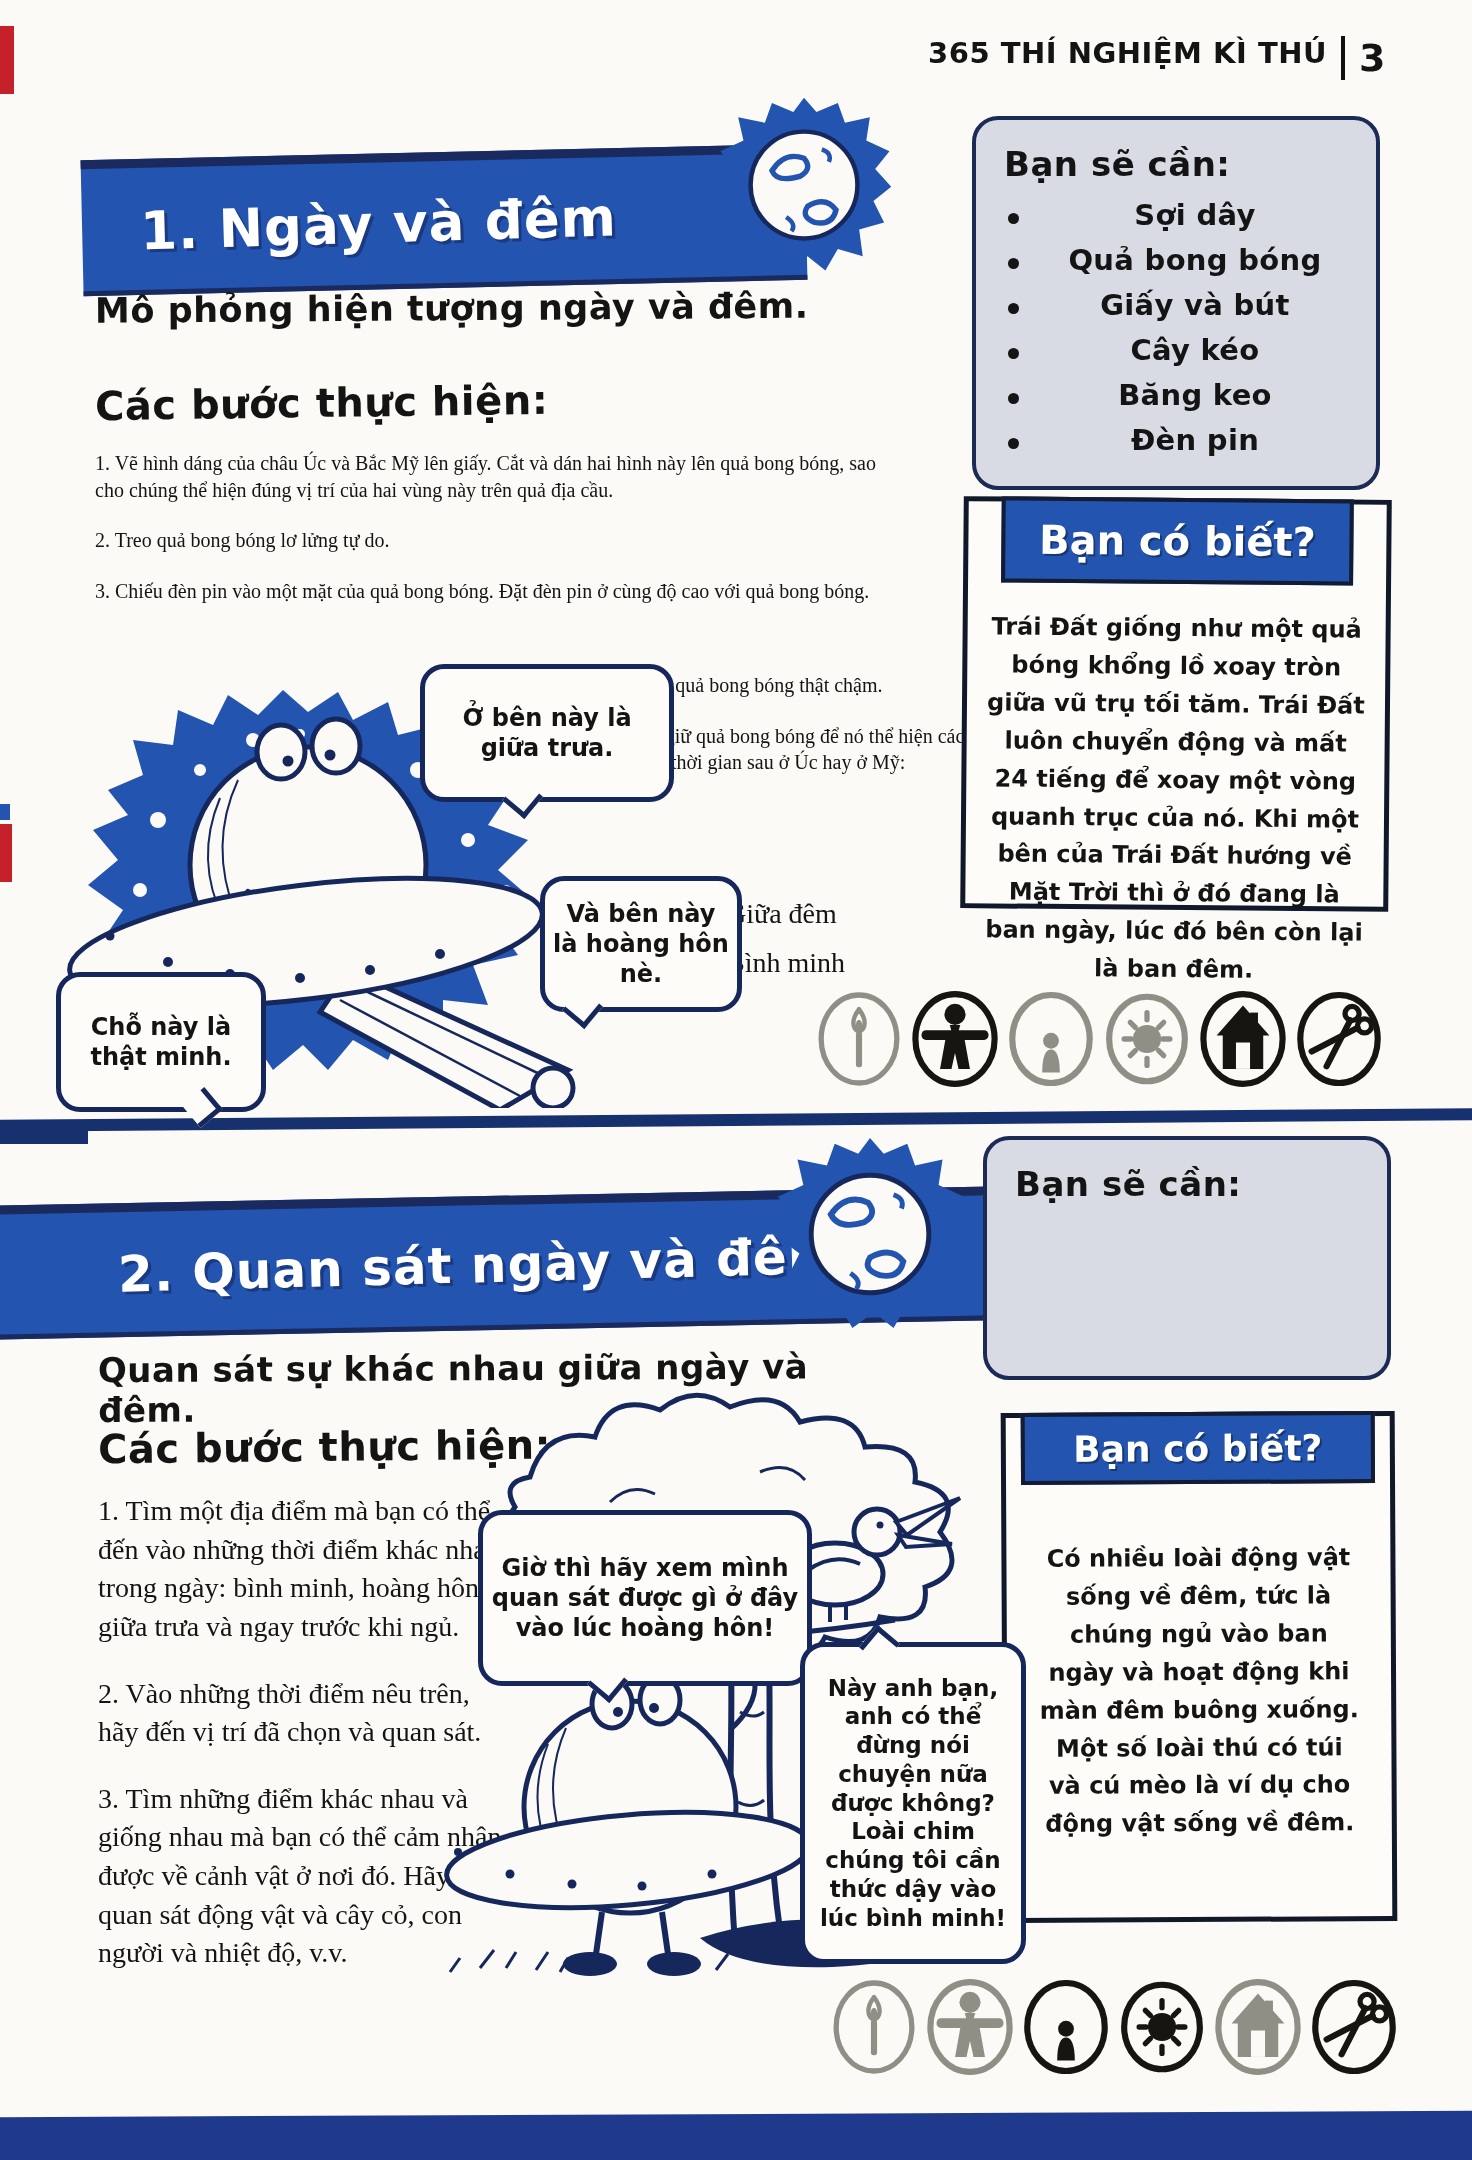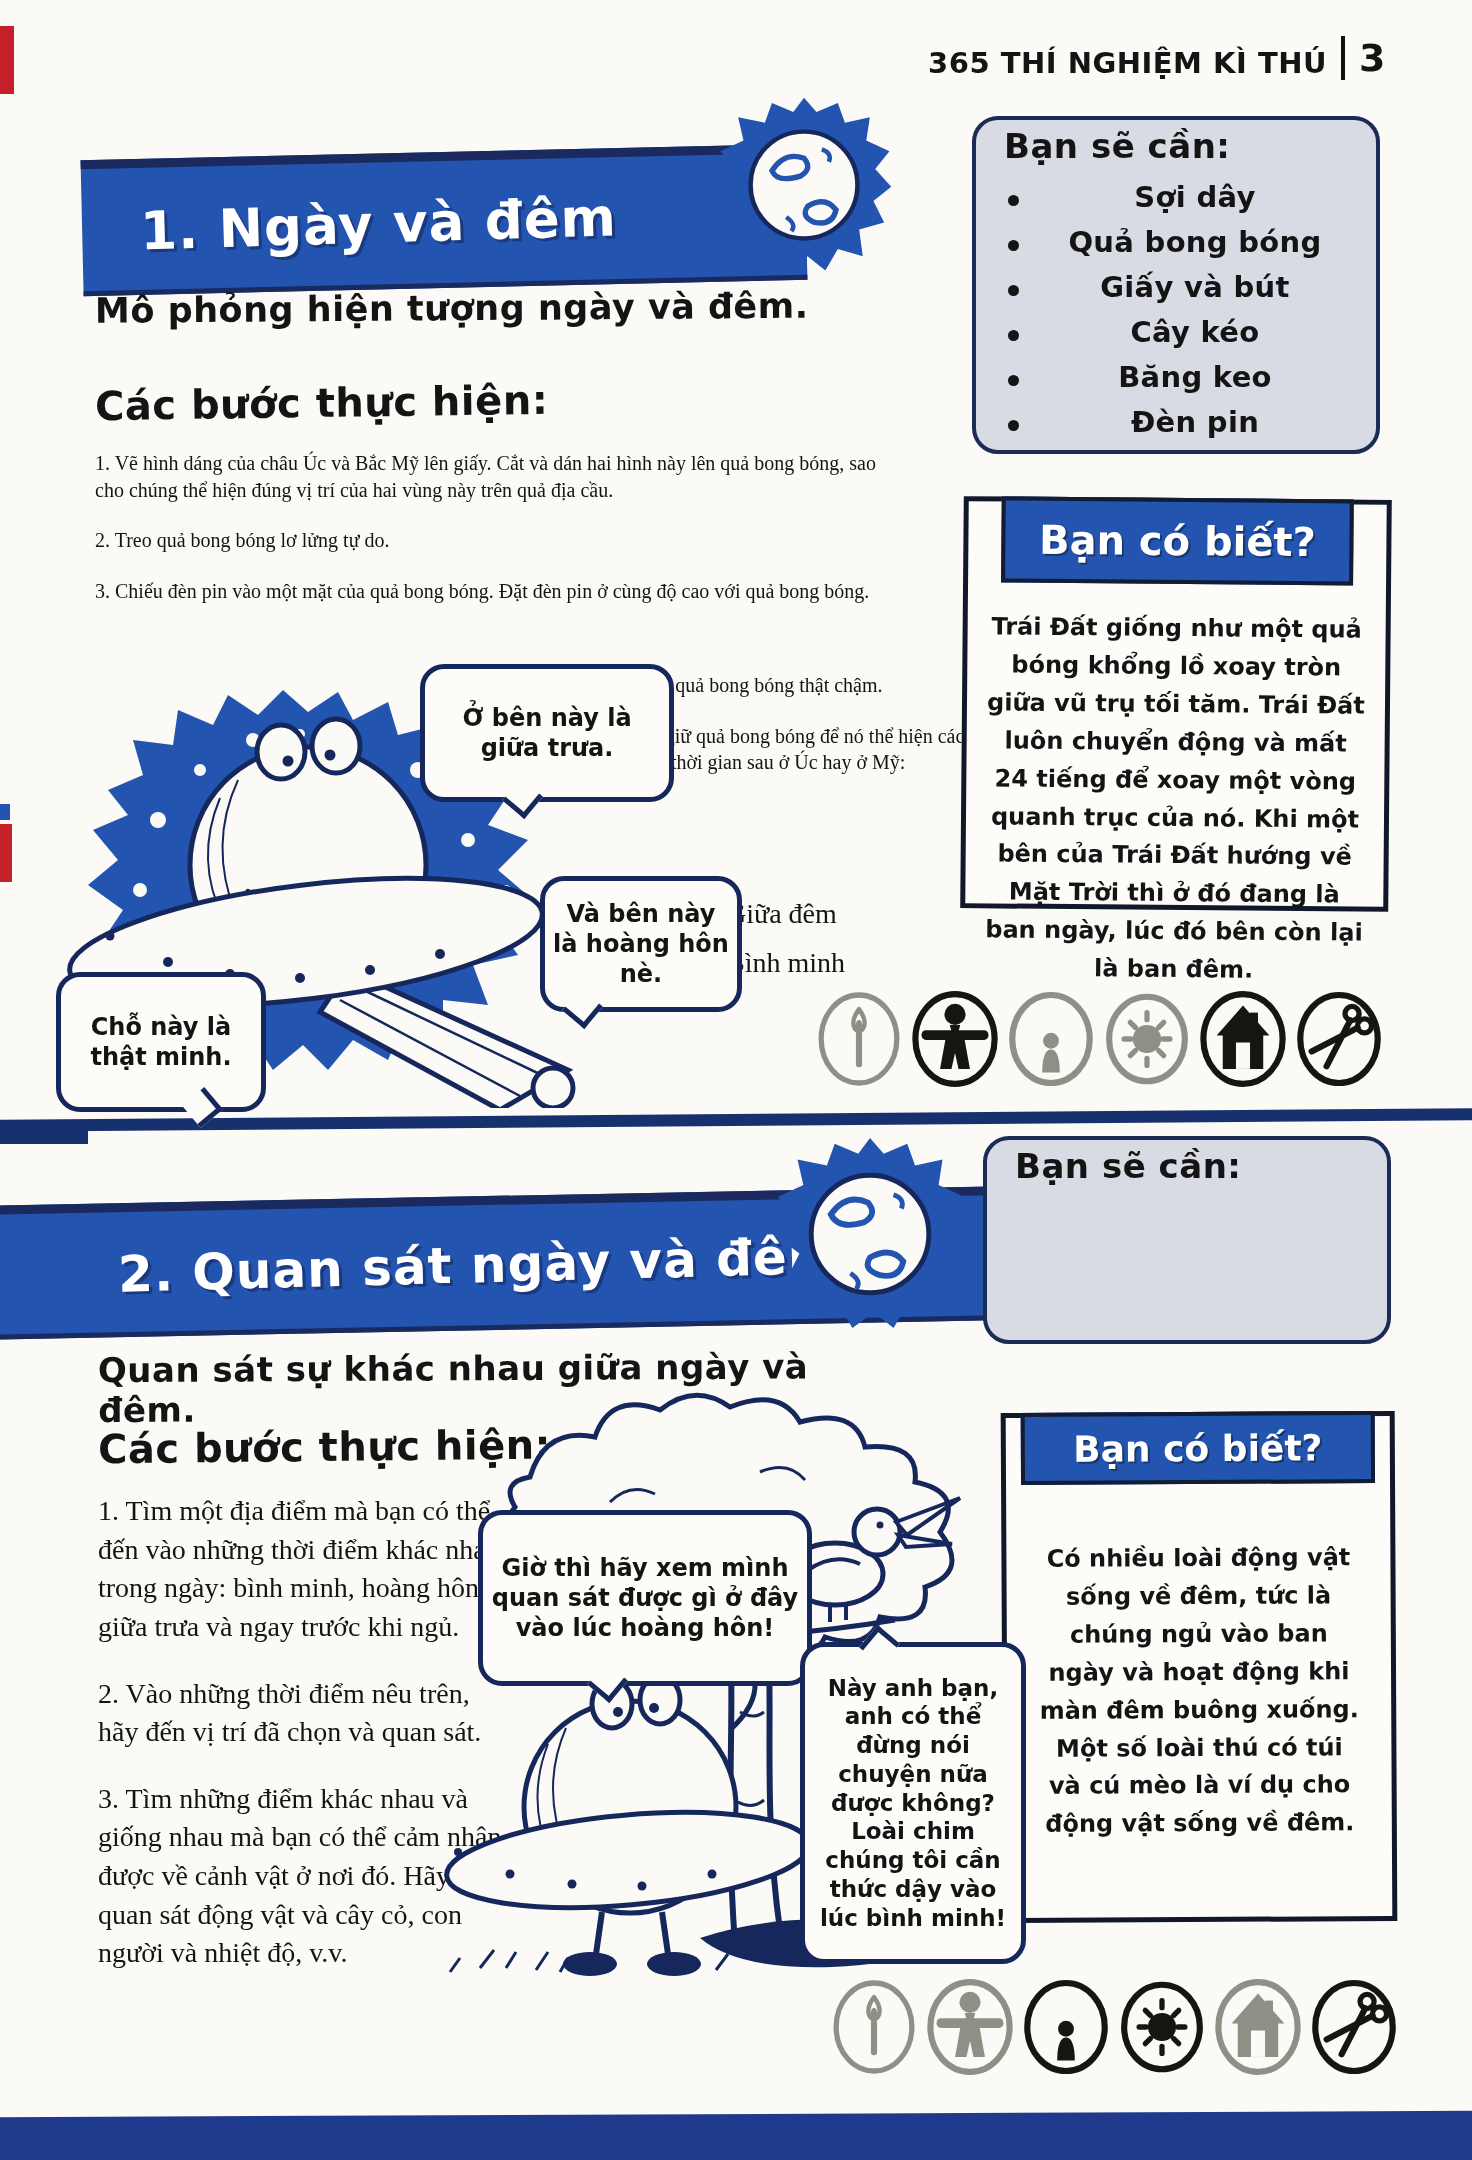--- a/index.html
+++ b/index.html
@@ -1,21 +1,21 @@
 <!DOCTYPE html>
 <html><head>
 <meta charset="utf-8">
 <style>
   html,body{margin:0;padding:0;background:#e8e6e1;}
   #page{position:relative;width:1472px;height:2160px;background:#fbfaf6;overflow:hidden;
         font-family:"DejaVu Sans",sans-serif;color:#141414;}
   .abs{position:absolute;}
 
   
-  .header{top:36px;right:86px;font-weight:bold;font-size:29px;letter-spacing:.5px;display:flex;align-items:flex-end;}
+  .header{top:36px;right:86px;font-weight:bold;font-size:29px;letter-spacing:.5px;display:flex;align-items:flex-start;}
   .pagenum{border-left:4px solid #101010;margin-left:14px;padding-left:14px;font-size:38px;}
 
   
   .edge{left:0;}
   .edge.red{background:#c5212b;}
   .edge.blue{background:#2254b0;}
 
   
   .banner{background:#2254b0;border-top:9px solid #1a2a5e;border-bottom:5px solid #1a2a5e;
           display:flex;align-items:center;}
@@ -33,21 +33,21 @@
   .steps2 p{margin:0 0 28px 0;font-size:28px;line-height:1.38;}
 
   ul.plainlist{list-style:none;margin:0;padding:0;}
   ul.plainlist li{position:relative;padding-left:38px;}
   ul.plainlist li::before{content:"";position:absolute;left:8px;top:.52em;width:11px;height:11px;
       border-radius:50%;background:#141414;}
 
   .times li{font-family:"Liberation Serif",serif;font-size:28px;margin-bottom:17px;}
 
   
-  .needbox{background:#d8dbe3;border:4px solid #1c2b56;border-radius:26px;padding:0 24px;}
+  .needbox{background:#d8dbe3;border:4px solid #1c2b56;border-radius:26px;padding:18px 24px;}
   .needbox h3{margin:6px 0 14px 4px;font-size:34px;letter-spacing:.5px;}
   .needbox li{font-size:29px;font-weight:bold;margin-bottom:11px;letter-spacing:.3px;text-align:center;}
 
   
   .knowbox{background:#fdfcf9;border:5px solid #10182a;}
   .knowhead{background:#2254b0;border:4px solid #131c33;margin:-5px auto 0 auto;
             display:flex;align-items:center;justify-content:center;}
   .knowhead span{color:#fff;font-weight:bold;font-size:40px;text-shadow:2px 2px 0 rgba(16,24,42,.5);}
   .knowbox p{font-weight:bold;font-size:24px;line-height:1.58;text-align:center;margin:0;padding:26px 18px 0 18px;}
 

